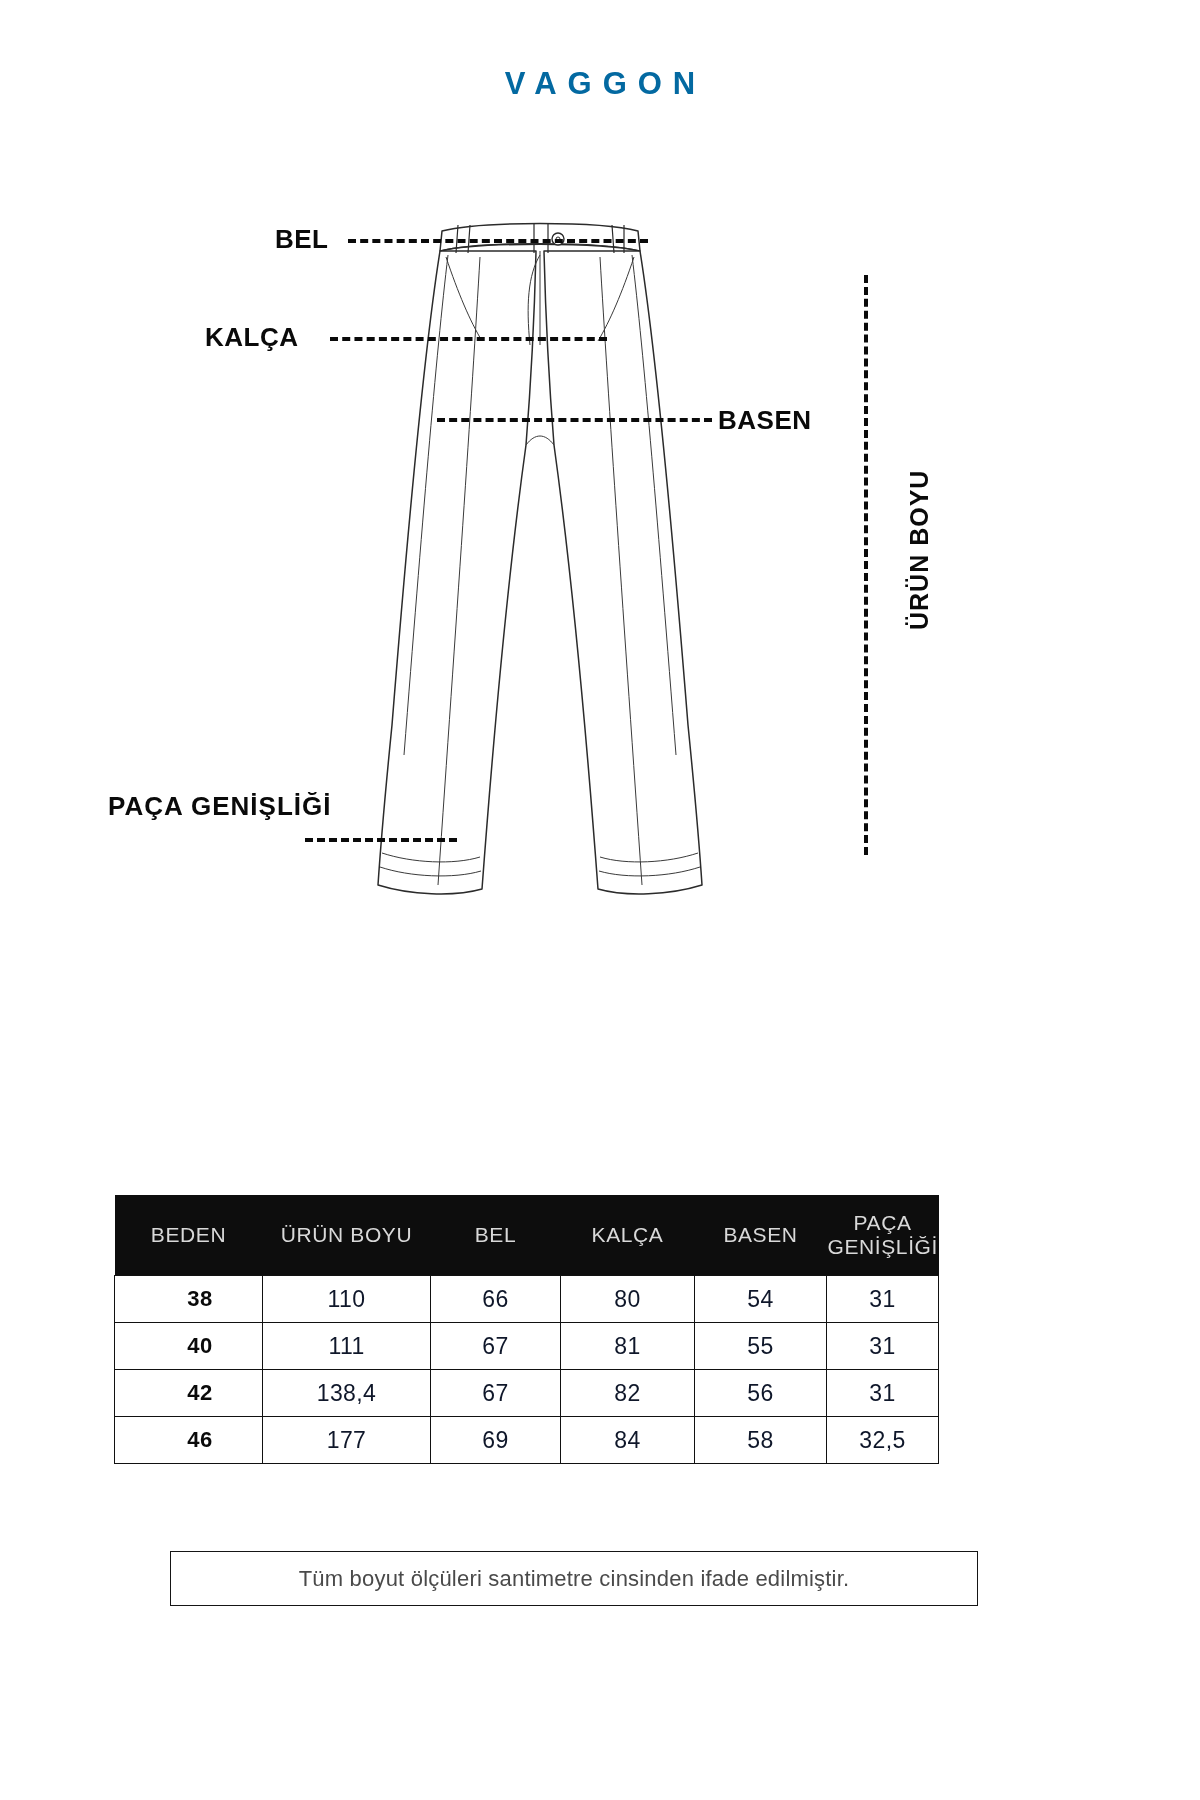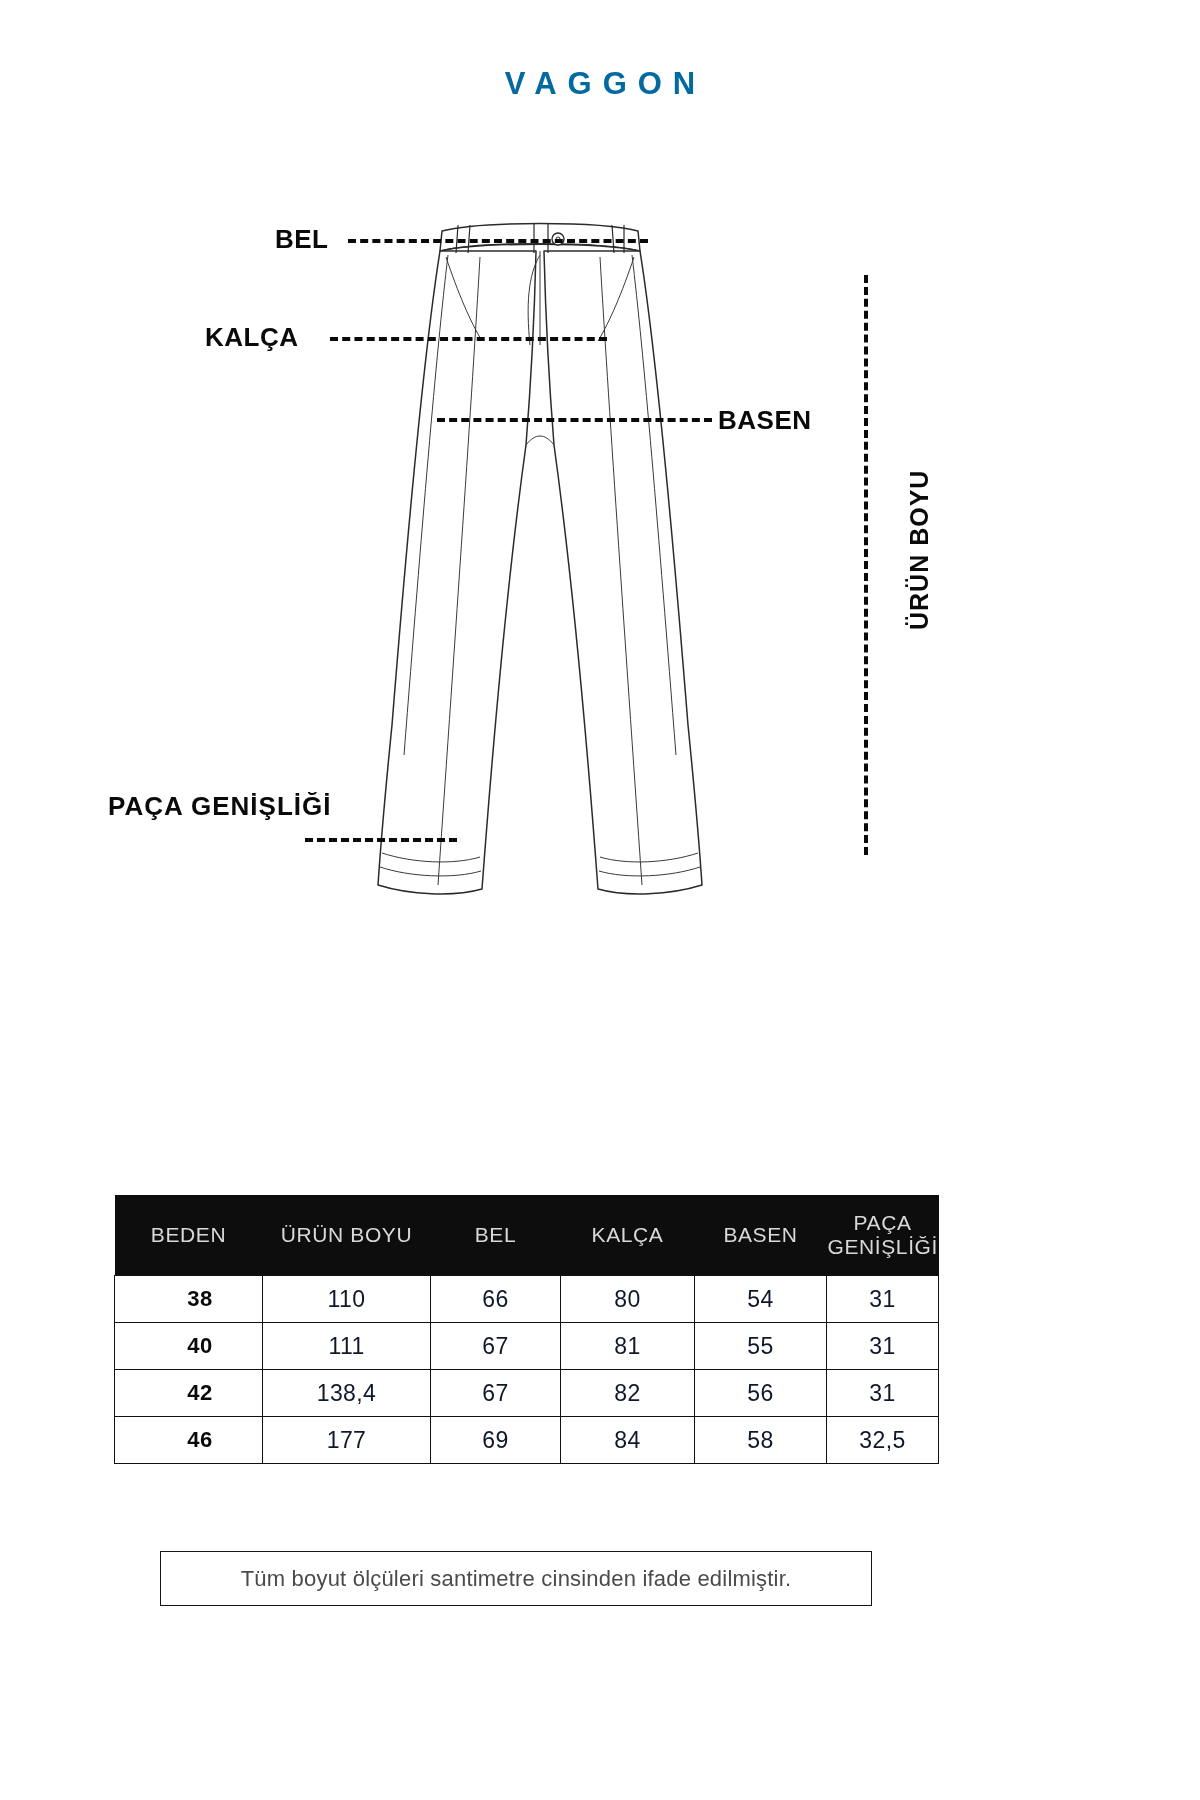--- a/index.html
+++ b/index.html
@@ -117,22 +117,22 @@
   .col-0{width:148px;}
   .col-1{width:168px;}
   .col-2{width:130px;}
   .col-3{width:134px;}
   .col-4{width:132px;}
   .col-5{width:112px;}
 
   
   .note{
     position:absolute;
-    left:160px;top:1551px;
-    width:712px;height:55px;
+    left:170px;top:1551px;
+    width:808px;height:55px;
     border:1.6px solid #151515;
     display:flex;
     align-items:center;
     justify-content:center;
     box-sizing:border-box;
   }
   .note span{
     font-size:22px;
     color:#4a4a4a;
     font-weight:400;

